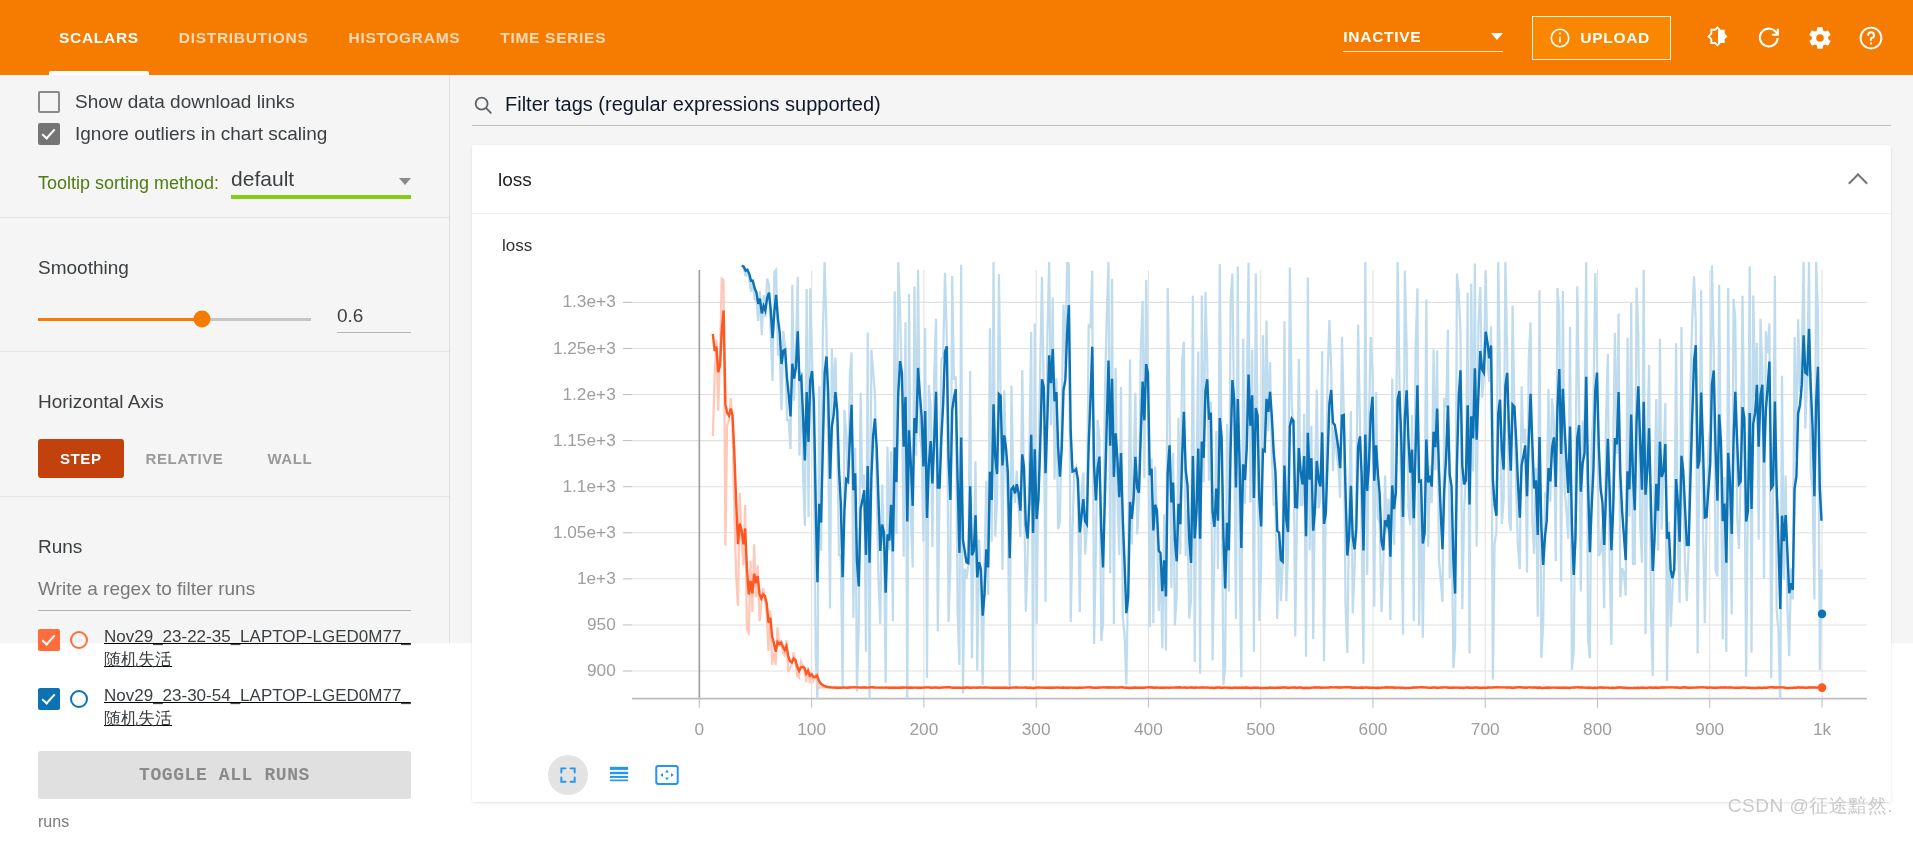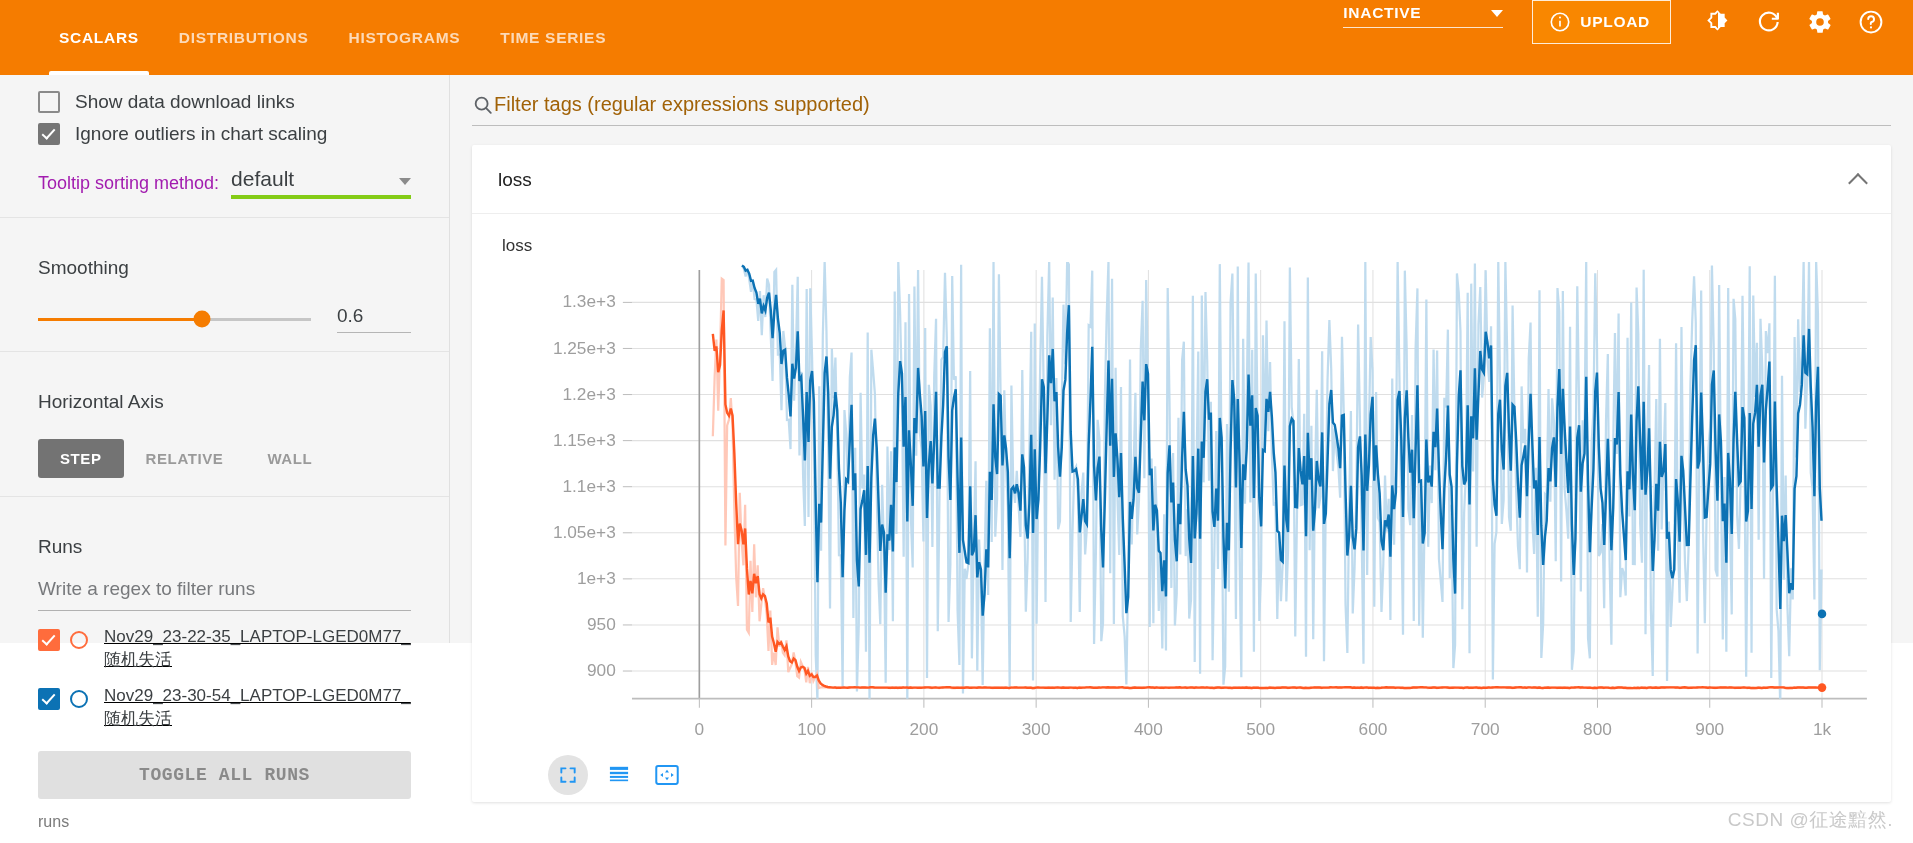--- a/index.html
+++ b/index.html
@@ -38,21 +38,21 @@
     cursor: pointer;
     position: relative;
     white-space: nowrap;
   }
   .navtab.active { color: #fff; }
   .navtab.active:after {
     content:""; position:absolute; left:10px; right:10px; bottom:0;
     height:4px; background:#fff; border-radius: 2px 2px 0 0;
   }
   .topspacer { flex: 1; }
-  .topright { display: flex; align-items: flex-start; gap: 7px; padding-right: 20px; }
+  .topright { display: flex; align-items: center; gap: 7px; padding-right: 20px; }
   .inactive-select {
     display: flex; align-items: center;
     border-bottom: 1.5px solid rgba(255,255,255,.8);
     padding: 4px 0 5px 0;
     width: 160px;
     margin-right: 22px;
     cursor: pointer;
   }
   .inactive-select .label {
     font-size: 15.5px; font-weight: bold; letter-spacing:.7px; flex:1;
@@ -99,21 +99,21 @@
   }
   .cb.off { border: 2px solid #8a8a8a; background: #f5f5f5; }
   .cb.on { background: #757575; border: 2px solid #757575; }
   .cb.on:after {
     content:""; position:absolute; left:5px; top:1px;
     width:5px; height:11px; border:solid #fff; border-width: 0 2.5px 2.5px 0;
     transform: rotate(42deg);
   }
   .checkrow .lbl { font-size: 19px; color: #3c4043; }
   .ttrow { display: flex; align-items: flex-end; margin-top: 22px; }
-  .ttlabel { font-size: 18px; color: #a21caf; padding-bottom: 5px; white-space: nowrap; }
+  .ttlabel { font-size: 18px; color: #4d7c0f; padding-bottom: 5px; white-space: nowrap; }
   .ttselect {
     margin-left: 12px; flex: 1;
     border-bottom: 4px solid #84cc16;
     display: flex; align-items: flex-end; justify-content: space-between;
     padding-bottom: 4px; cursor: pointer;
   }
   .ttselect .v { font-size: 21px; color: #3c4043; }
   .caret-dark {
     width: 0; height: 0;
     border-left: 6px solid transparent;
@@ -134,21 +134,21 @@
   }
   .smoothval {
     width: 74px; font-size: 19px; color:#3c4043;
     border-bottom: 1px solid #b5b5b5; padding-bottom: 5px;
   }
   .btngroup { display: flex; }
   .gbtn {
     padding: 11px 22px; font-size: 15px; font-weight: bold; letter-spacing: .6px;
     color: #9a9a9a; border-radius: 3px; cursor: pointer; white-space: nowrap;
   }
-  .gbtn.active { background: #737373; color: #fff; }
+  .gbtn.active { background: #c2410c; color: #fff; }
   .regex-input {
     width: 100%; border: none; outline: none; background: transparent;
     border-bottom: 1px solid #b1b1b1;
     font-family: "Liberation Sans", sans-serif;
     font-size: 19px; color: #3c4043; padding: 4px 0 10px 0;
     margin-bottom: 6px;
   }
   .regex-input::placeholder { color: #77797c; }
   .runrow { display: flex; align-items: flex-start; padding: 9px 0 4px 0; cursor: pointer; text-decoration: underline; }
   .runcb {
@@ -170,21 +170,21 @@
     background: #e0e0e0; border: none; border-radius: 3px;
     padding: 14px 0; margin-top: 16px;
     font-family: Liberation Mono, monospace;
     font-size: 18px; font-weight: bold; letter-spacing: .6px;
     color: #8a8a8a; cursor: pointer;
   }
   .runsfoot { font-size: 16px; color: #7b7b7b; margin-top: 14px; }
   
   .main { flex: 1; background: #f5f5f5; padding: 18px 22px 0 22px; min-width: 0; }
   .filterbar { display: flex; align-items: center; border-bottom: 1px solid #bdbdbd; padding-bottom: 9px; }
-  .filterbar .txt { font-size: 20px; color: #a16207; }
+  .filterbar .txt { font-size: 20px; color: #0f172a; margin-left: 11px; }
   .card {
     background: #fff; margin-top: 19px; border-radius: 2px;
     box-shadow: 0 1px 3px rgba(0,0,0,.12);
     height: 657px; overflow: hidden;
   }
   .cardhead {
     display: flex; align-items: center; justify-content: space-between;
     padding: 24px 26px 22px 26px; border-bottom: 1px solid #eee;
   }
   .cardhead .t { font-size: 19px; color: #212121; }
@@ -195,21 +195,21 @@
   .chartwrap { padding: 22px 18px 0 30px; position: relative; }
   .chart-title { font-size: 17px; color: #333; margin-bottom: 6px; }
   .chart-svg { width: 100%; display: block; }
   .chart-tools { display: flex; align-items: center; gap: 14px; padding: 6px 0 0 46px; }
   .tool-circle {
     width: 40px; height: 40px; border-radius: 50%; background: #e3e3e3;
     display:flex; align-items:center; justify-content:center; cursor:pointer;
   }
   .tool-plain { width: 34px; height: 34px; display:flex; align-items:center; justify-content:center; cursor:pointer; }
   .watermark {
-    position: absolute; right: 20px; bottom: 10px;
+    position: absolute; right: 20px; bottom: 24px;
     font-size: 19px; color: #c9c9c9; letter-spacing: .5px;
     font-family: "Liberation Sans", sans-serif;
   }
 </style>
 </head>
 <body>
 
 <div class="topbar">
 
   <div class="navtabs">

